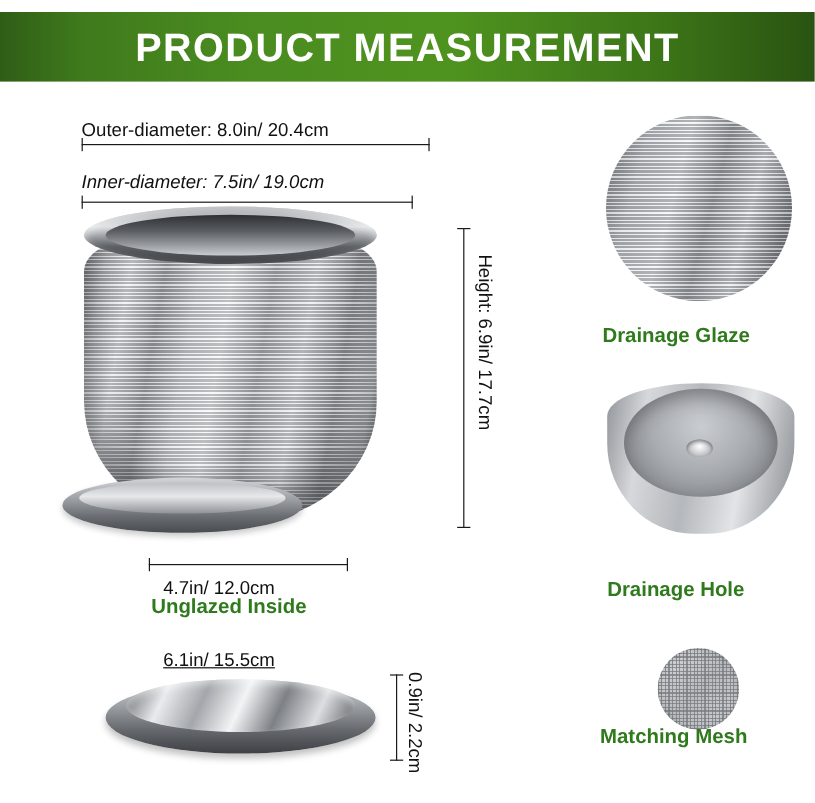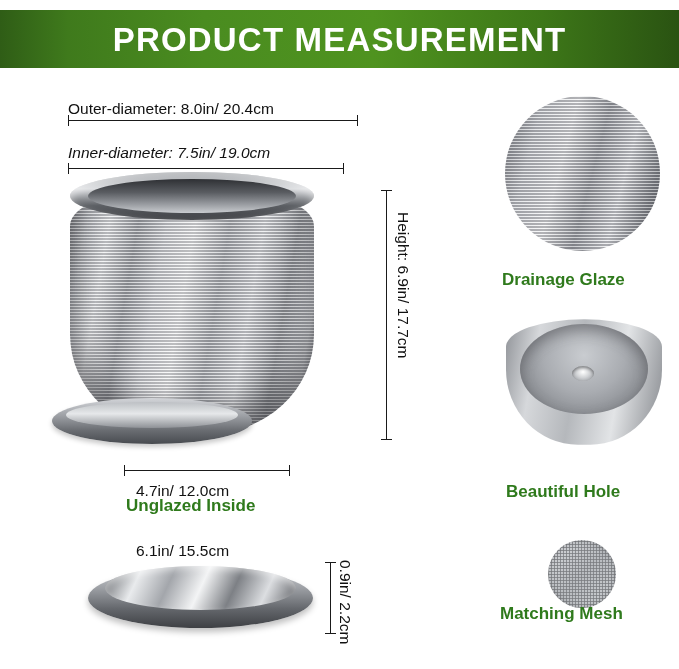--- a/index.html
+++ b/index.html
@@ -262,34 +262,34 @@
 <div class="hbar" style="left:68px; top:168px; width:276px;"></div>
 <div class="dim-label" style="left:68px; top:144px;font-style:italic;">Inner-diameter: 7.5in/ 19.0cm</div>
 
 <div class="vbar" style="left:386px; top:190px; height:250px;"></div>
 <div class="dim-label vert" style="left:412px; top:212px; transform: rotate(90deg);">Height: 6.9in/ 17.7cm</div>
 
 <div class="hbar" style="left:124px; top:470px; width:166px;"></div>
 <div class="dim-label" style="left:136px; top:482px;">4.7in/ 12.0cm</div>
 
 <div class="green-label" style="left:126px; top:496px;">Unglazed Inside</div>
-<div class="dim-label" style="left:136px; top:542px;">6.1in/ 15.5cm</div>
+<div class="dim-label" style="left:136px; top:542px;text-decoration:underline;">6.1in/ 15.5cm</div>
 
 <div class="saucer2">
   <div class="saucer2-outer"></div>
   <div class="saucer2-inner"></div>
 </div>
 
 <div class="vbar" style="left:330px; top:562px; height:72px;"></div>
 <div class="dim-label vert" style="left:354px; top:560px; transform: rotate(90deg);">0.9in/ 2.2cm</div>
 
 <div class="thumb-glaze"></div>
 <div class="green-label" style="left:502px; top:270px;">Drainage Glaze</div>
 
 <div class="thumb-drain">
   <div class="drain-body"></div>
   <div class="drain-cavity"></div>
   <div class="drain-hole"></div>
 </div>
-<div class="green-label" style="left:506px; top:482px;">Beautiful Hole</div>
+<div class="green-label" style="left:506px; top:482px;">Drainage Hole</div>
 
 <div class="thumb-mesh"></div>
 <div class="green-label" style="left:500px; top:604px;">Matching Mesh</div>
 
 </body></html>

